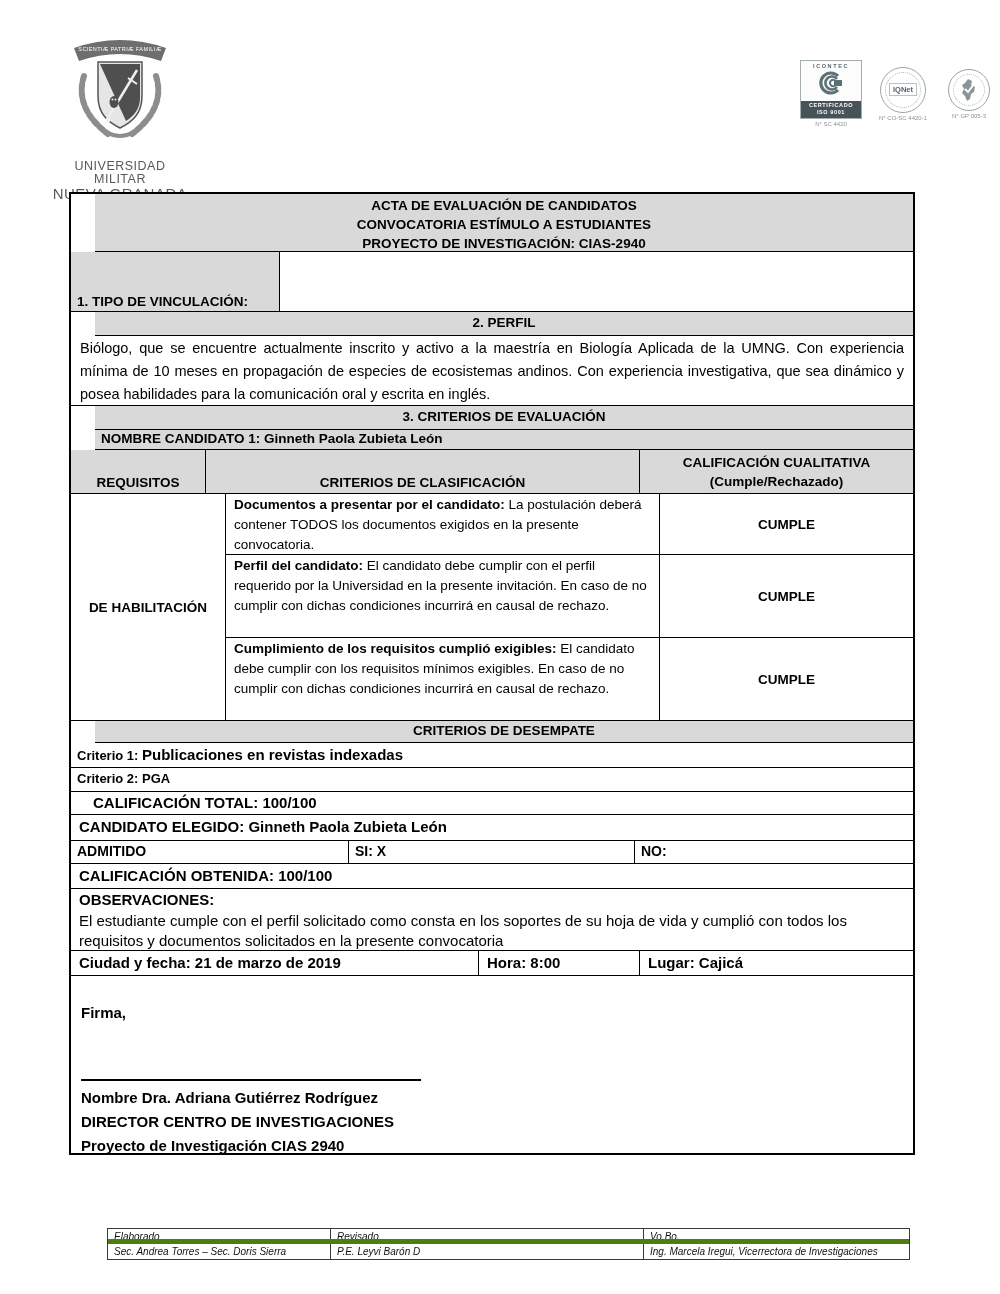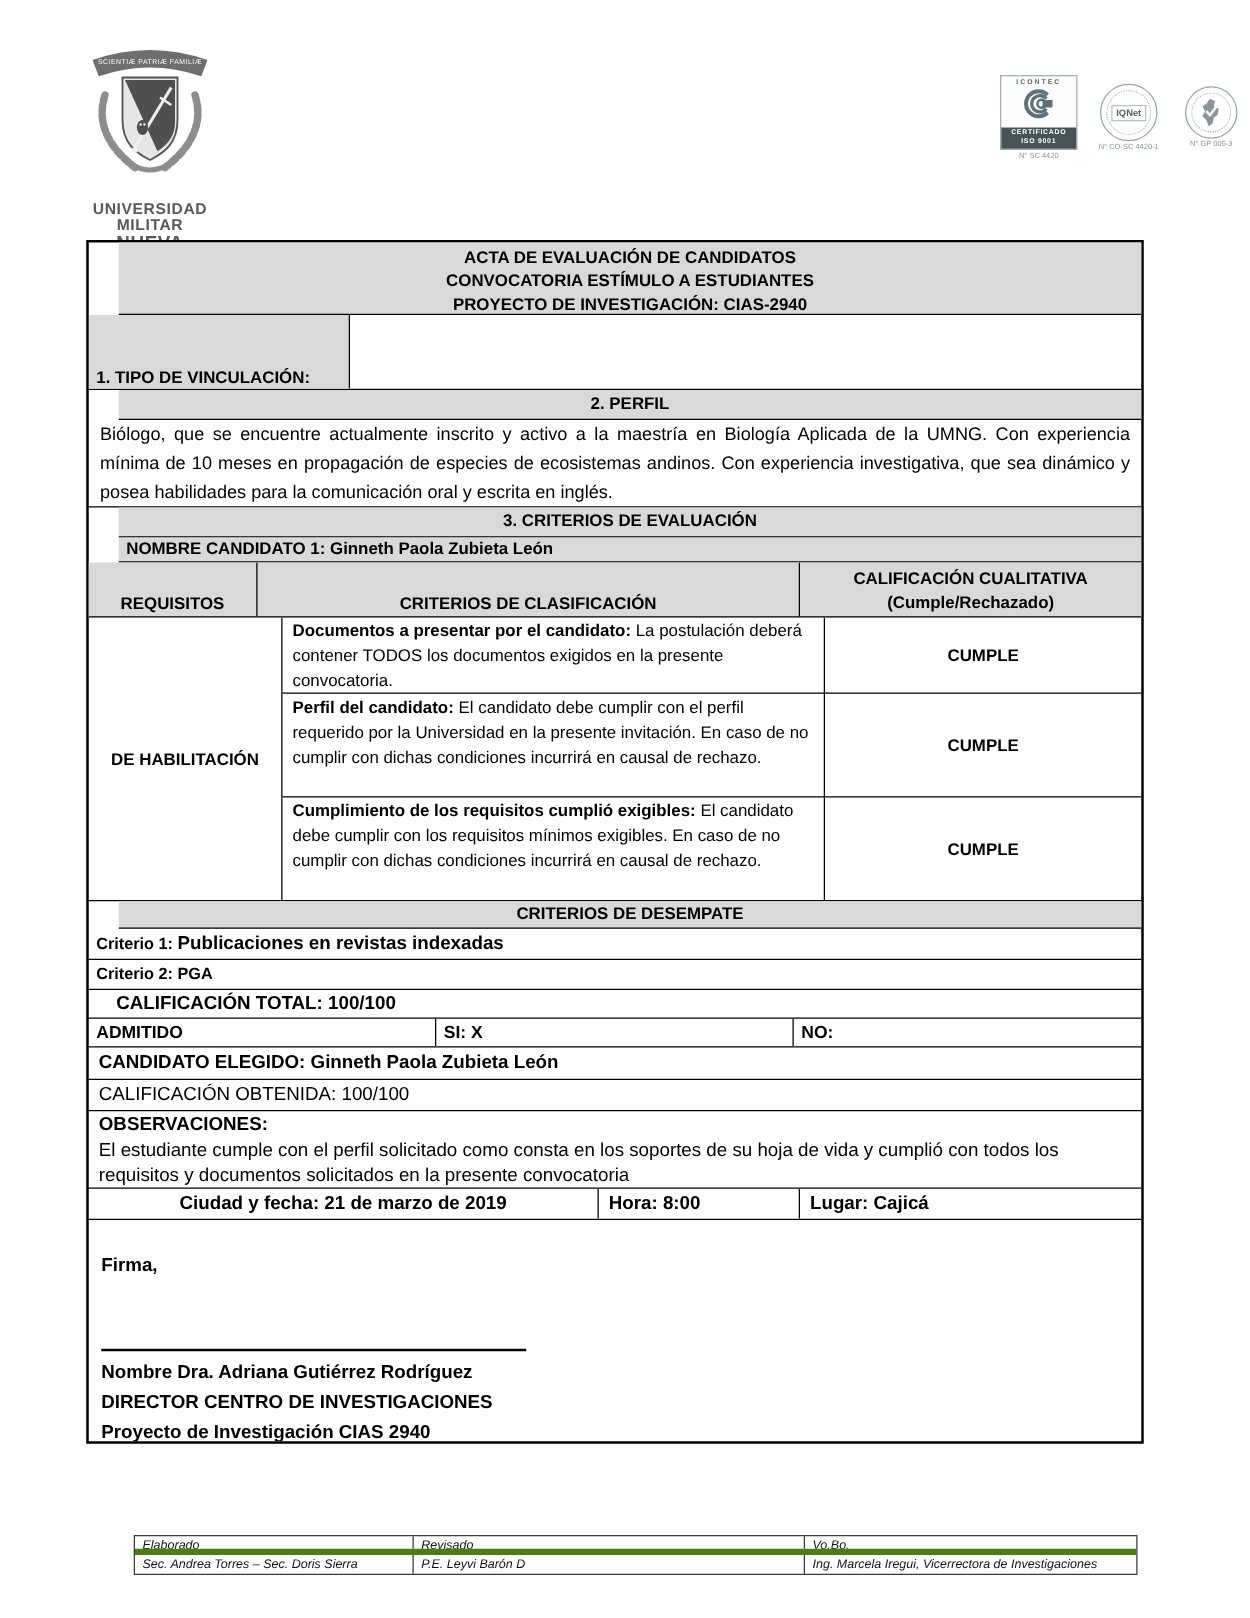--- a/index.html
+++ b/index.html
@@ -7,21 +7,21 @@
     width: 1000px; height: 1294px;
     background: #ffffff;
     font-family: "Liberation Sans", sans-serif;
     color: #000;
     position: relative;
     overflow: hidden;
   }
 
   
   .logo-block { position: absolute; left: 52px; top: 28px; width: 136px; text-align: center; }
-  .uni-name { color: #595959; font-weight: bold; line-height: 1.05; letter-spacing: .5px; }
+  .uni-name { color: #595959; font-weight: normal; line-height: 1.05; letter-spacing: .5px; }
   .uni-name .l1 { font-size: 12.5px; }
   .uni-name .l2 { font-size: 15px; }
 
   
   .certs { position: absolute; left: 800px; top: 60px; display: flex; align-items: center; gap: 13px; color: #8a9396; }
   .cert-icontec { width: 62px; text-align: center; }
   .ic-box { border: 1px solid #a4adaf; background: #fcfcfc; padding-top: 2px; }
   .ic-name { font-size: 5.5px; letter-spacing: 1.6px; color: #5c6b6e; font-weight: bold; white-space: nowrap; }
   .ic-band { background: #46545a; color: #fff; font-size: 5.5px; line-height: 7px; padding: 1px 0 2px; font-weight: bold; letter-spacing: .6px; }
   .cert-num { font-size: 6px; margin-top: 2px; color: #8b9396; white-space: nowrap; }
@@ -68,27 +68,27 @@
   .criterio-row .big { font-size: 15px; }
   .criterio-row.c2 { height: 24px; line-height: 22px; }
   .total-row { height: 23px; font-weight: bold; font-size: 15px; line-height: 21px; padding: 0 22px; }
 
   .admitido-row { height: 23px; display: flex; font-weight: bold; font-size: 14px; line-height: 21px; }
   .admitido-row .a1 { width: 278px; border-right: 1.5px solid #000; padding: 0 6px; }
   .admitido-row .a2 { width: 286px; border-right: 1.5px solid #000; padding: 0 6px; }
   .admitido-row .a3 { flex: 1; padding: 0 6px; }
 
   .elegido-row { height: 26px; font-weight: bold; font-size: 15px; line-height: 24px; padding: 0 8px; }
-  .obtenida-row { height: 25px; font-weight: normal; font-size: 15px; line-height: 23px; padding: 0 8px; }
+  .obtenida-row { height: 25px; font-weight: bold; font-size: 15px; line-height: 23px; padding: 0 8px; }
 
   .obs-row { height: 62px; padding: 1px 8px; font-size: 15px; line-height: 20.5px; }
   .obs-row .t { font-weight: bold; }
 
   .ciudad-row { height: 25px; display: flex; font-weight: bold; font-size: 15px; line-height: 23px; }
-  .ciudad-row .f1 { width: 408px; border-right: 1.5px solid #000; padding: 0 8px; text-align: center; }
+  .ciudad-row .f1 { width: 408px; border-right: 1.5px solid #000; padding: 0 8px; }
   .ciudad-row .f2 { width: 161px; border-right: 1.5px solid #000; padding: 0 8px; }
   .ciudad-row .f3 { flex: 1; padding: 0 8px; }
 
   .firma-row { height: 177px; position: relative; font-weight: bold; font-size: 15px; }
   .firma-word { position: absolute; left: 10px; top: 28px; }
   .sig-line { position: absolute; left: 10px; top: 103px; width: 340px; border-bottom: 2.5px solid #000; }
   .sig-names { position: absolute; left: 10px; top: 110px; line-height: 24px; }
 
   
   .footer-table { position: absolute; left: 107px; top: 1228px; width: 803px; border: 1.2px solid #3a3a3a; font-style: italic; font-size: 10px; color: #111; }
@@ -216,27 +216,27 @@
 
   <div class="row criterio-row">
     <span>Criterio 1:</span>
     <span class="big">Publicaciones en revistas indexadas</span>
   </div>
 
   <div class="row criterio-row c2">Criterio 2: PGA</div>
 
   <div class="row total-row">CALIFICACIÓN TOTAL: 100/100</div>
 
+  <div class="row elegido-row">CANDIDATO ELEGIDO: Ginneth Paola Zubieta León</div>
+
   <div class="row admitido-row">
     <div class="a1">ADMITIDO</div>
     <div class="a2">SI: X</div>
     <div class="a3">NO:</div>
   </div>
-
-  <div class="row elegido-row">CANDIDATO ELEGIDO: Ginneth Paola Zubieta León</div>
 
   <div class="row obtenida-row">CALIFICACIÓN OBTENIDA:  100/100</div>
 
   <div class="row obs-row">
     <div class="t">OBSERVACIONES:</div>
     <div>El estudiante cumple con el perfil solicitado como consta en los soportes de su hoja de vida y cumplió con todos los requisitos y documentos solicitados en la presente convocatoria</div>
   </div>
 
   <div class="row ciudad-row">
     <div class="f1">Ciudad y fecha: 21 de marzo de 2019</div>

